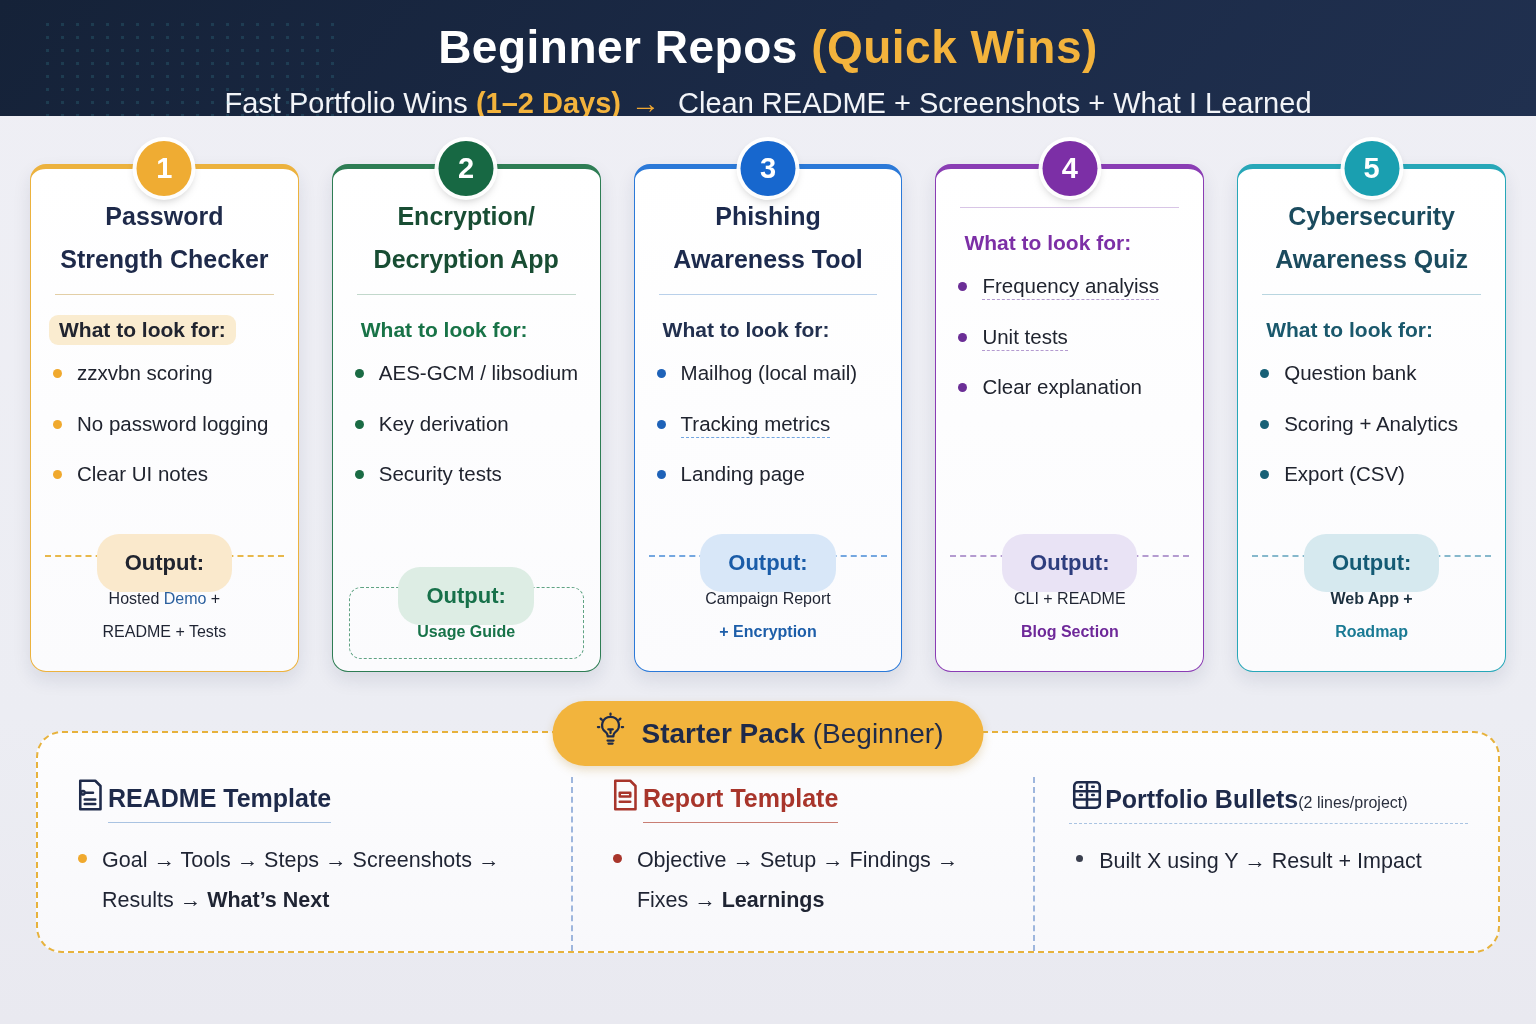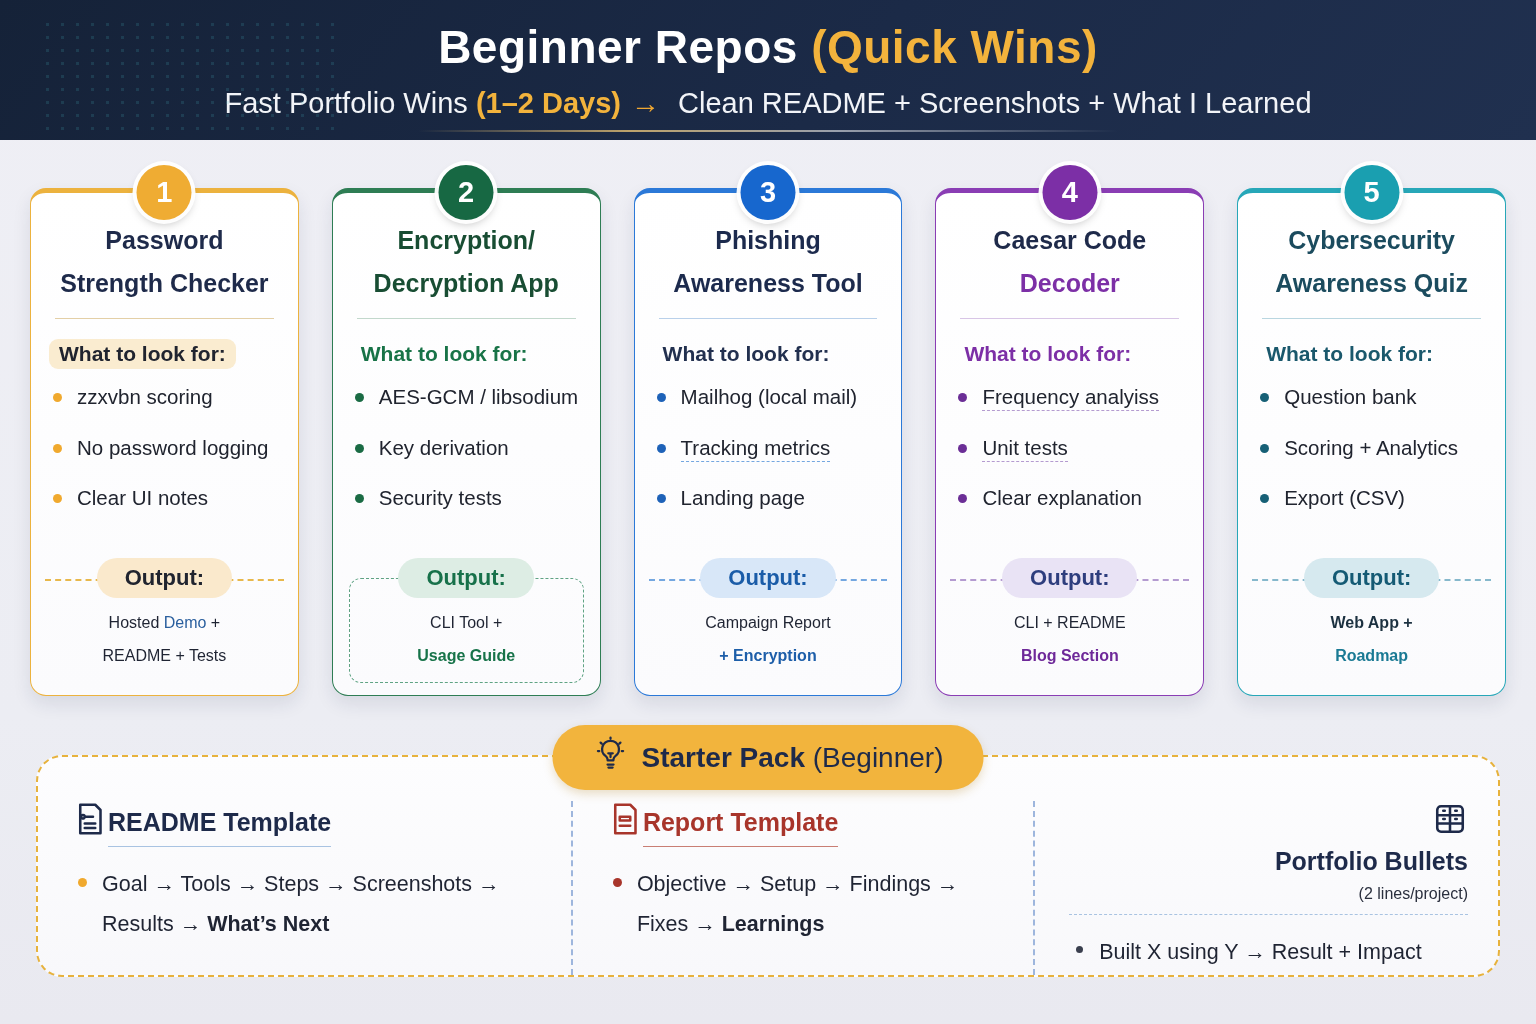--- a/index.html
+++ b/index.html
@@ -5,21 +5,21 @@
   * { margin:0; padding:0; box-sizing:border-box; }
   html,body { width:1536px; height:1024px; overflow:hidden; }
   body {
     font-family:"Liberation Sans", sans-serif;
     background:linear-gradient(180deg,#efeff5 0%,#ecedf3 70%,#e9e9f0 100%);
     color:#1f2433;
   }
 
   
   .header {
-    position:relative; height:140px; text-align:center; color:#fff; overflow:hidden;
+    position:relative; height:116px; text-align:center; color:#fff; overflow:hidden;
     background:linear-gradient(130deg,#152238 0%,#1b2a47 55%,#20304f 100%);
   }
   .header::before {
     content:""; position:absolute; left:40px; top:18px; width:300px; height:125px;
     background-image:radial-gradient(circle, rgba(70,190,200,.45) 1.5px, transparent 1.6px);
     background-size:15px 13px; opacity:.35;
   }
   .h-title { padding-top:20px; font-size:46px; font-weight:bold; letter-spacing:.5px; }
   .h-title .gold { color:#f3b33c; }
   .h-sub { margin-top:13px; font-size:29px; font-weight:400; color:#f2f4f8; }
@@ -58,21 +58,21 @@
   .blist li { position:relative; padding-left:26px; font-size:20.5px; color:#20242f; margin-bottom:26px; line-height:1.2; }
   .blist li::before { content:""; position:absolute; left:2px; top:8px; width:9px; height:9px; border-radius:50%; background:var(--dot); }
   .du { border-bottom:1.6px dashed var(--dash); padding-bottom:2px; }
 
   .out { position:absolute; left:14px; right:14px; bottom:16px; text-align:center; }
   .pill-row { position:relative; height:42px; margin-bottom:12px; }
   .out-rule { position:absolute; left:0; right:0; top:50%; border-top:2px dashed var(--dash); }
   .pill {
     position:relative; z-index:1; display:inline-block;
     background:var(--pill-bg); color:var(--pill-color);
-    font-size:22px; font-weight:bold; padding:7px 28px; border-radius:22px;
+    font-size:22px; font-weight:bold; padding:16px 28px; border-radius:22px;
   }
   .oline { font-size:16px; color:#1f2433; margin-bottom:12px; line-height:1.35; }
   .oa { color:var(--out-accent); }
   .l2s { color:var(--out-accent); font-weight:bold; }
   .card-1 .l2s { color:#1f2433; font-weight:400; }
   .card-5 .l1 { font-weight:bold; color:#1c3140; }
   .card-2 .out::before {
     content:""; position:absolute; left:2px; right:2px; top:20px; bottom:-4px;
     border:1.6px dashed #5fa383; border-radius:12px;
   }
@@ -107,21 +107,21 @@
     box-shadow:0 4px 10px rgba(180,130,30,.25);
   }
   .sp-badge .b { font-weight:bold; }
   .scols { display:grid; grid-template-columns:36.5% 31.8% 31.7%; height:100%; padding-top:44px; }
   .scol { padding:0 30px 0 34px; }
   .scol.mid { border-left:2px dashed #9eb6dd; border-right:2px dashed #9eb6dd; }
   .shead { display:flex; align-items:flex-end; width:fit-content; }
   .stitle { font-size:25px; font-weight:bold; padding-bottom:9px; }
   .scol-1 .stitle { color:#1e2a4a; border-bottom:1.5px solid #a9c3e2; }
   .scol-2 .stitle { color:#a8352b; border-bottom:1.5px solid #c97e74; }
-  .scol-3 .shead { width:100%; border-bottom:1.5px dashed #a9c3e2;flex-direction:column; }
+  .scol-3 .shead { width:100%; border-bottom:1.5px dashed #a9c3e2; }
   .scol-3 .stitle { color:#1e2a4a; padding-bottom:9px; }
   .ssuffix { font-size:16px; font-weight:400; color:#2a2f3e; padding-bottom:11px; white-space:nowrap; }
   .sflow { position:relative; margin-top:18px; padding-left:30px; font-size:21.5px; line-height:1.85; color:#1f2433; }
   .sflow::before { content:""; position:absolute; left:6px; top:13px; width:9px; height:9px; border-radius:50%; background:var(--sdot); }
   .scol-1 { --sdot:#f0a92e; }
   .scol-2 { --sdot:#a8352b; }
   .scol-3 { --sdot:#3a3f4e; }
   .scol-3 .sflow::before { width:7px; height:7px; left:7px; }
   .fb { font-weight:bold; }
   .icon-doc { flex:0 0 auto; margin-bottom:6px; }
@@ -169,21 +169,20 @@
     </div>
     <div class="c-div"></div>
     <div class="label-wrap"><span class="label">What to look for:</span></div>
     <ul class="blist">
       <li><span>AES-GCM / libsodium</span></li>
       <li><span>Key derivation</span></li>
       <li><span>Security tests</span></li>
     </ul>
     <div class="out">
       <div class="pill-row"><span class="pill">Output:</span></div>
-      <div class="oline l1"><span>CLI Tool +</span><span class="oa"></span><span></span></div>
       <div class="oline l2"><span class="l2s">Usage Guide</span></div>
     </div>
   </div>
 
   <div class="card card-3">
     <div class="badge">3</div>
     <div class="c-title">
       <div class="t1">Phishing</div>
       <div class="t2">Awareness Tool</div>
     </div>
@@ -196,24 +195,20 @@
     </ul>
     <div class="out">
       <div class="pill-row"><span class="out-rule"></span><span class="pill">Output:</span></div>
       <div class="oline l1"><span>Campaign Report</span><span class="oa"></span><span></span></div>
       <div class="oline l2"><span class="l2s">+ Encryption</span></div>
     </div>
   </div>
 
   <div class="card card-4">
     <div class="badge">4</div>
-    <div class="c-title">
-      <div class="t1">Caesar Code</div>
-      <div class="t2">Decoder</div>
-    </div>
     <div class="c-div"></div>
     <div class="label-wrap"><span class="label">What to look for:</span></div>
     <ul class="blist">
       <li><span class="du">Frequency analyiss</span></li>
       <li><span class="du">Unit tests</span></li>
       <li><span>Clear explanation</span></li>
     </ul>
     <div class="out">
       <div class="pill-row"><span class="out-rule"></span><span class="pill">Output:</span></div>
       <div class="oline l1"><span>CLI + README</span><span class="oa"></span><span></span></div>

